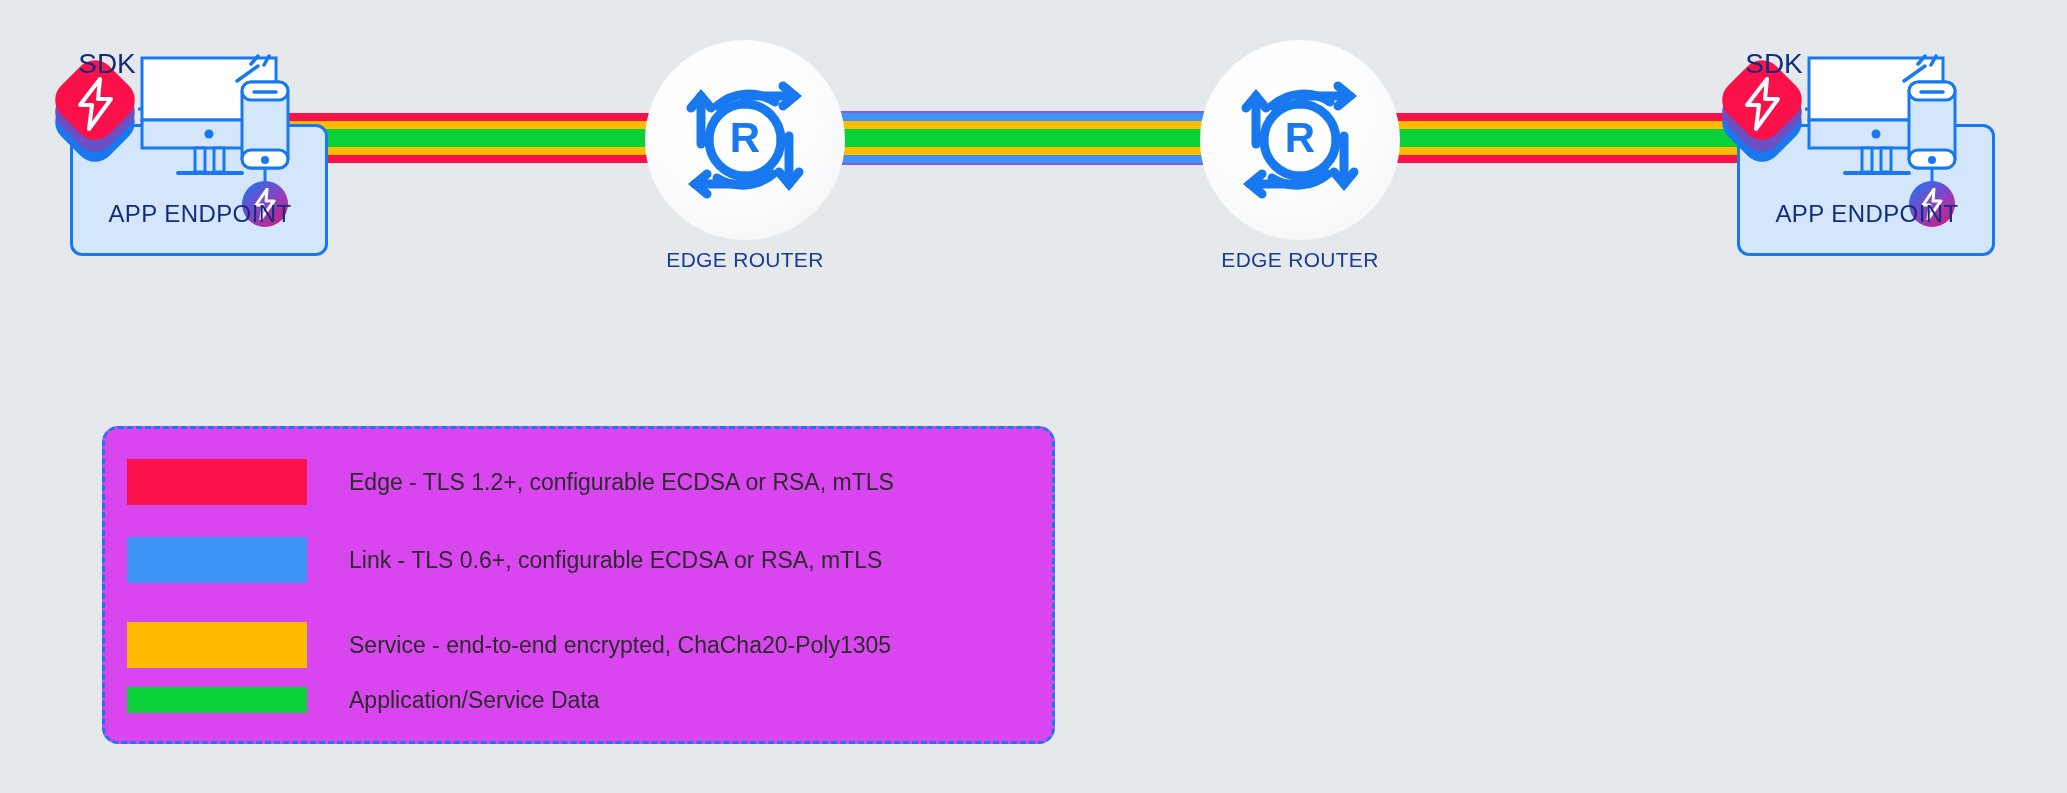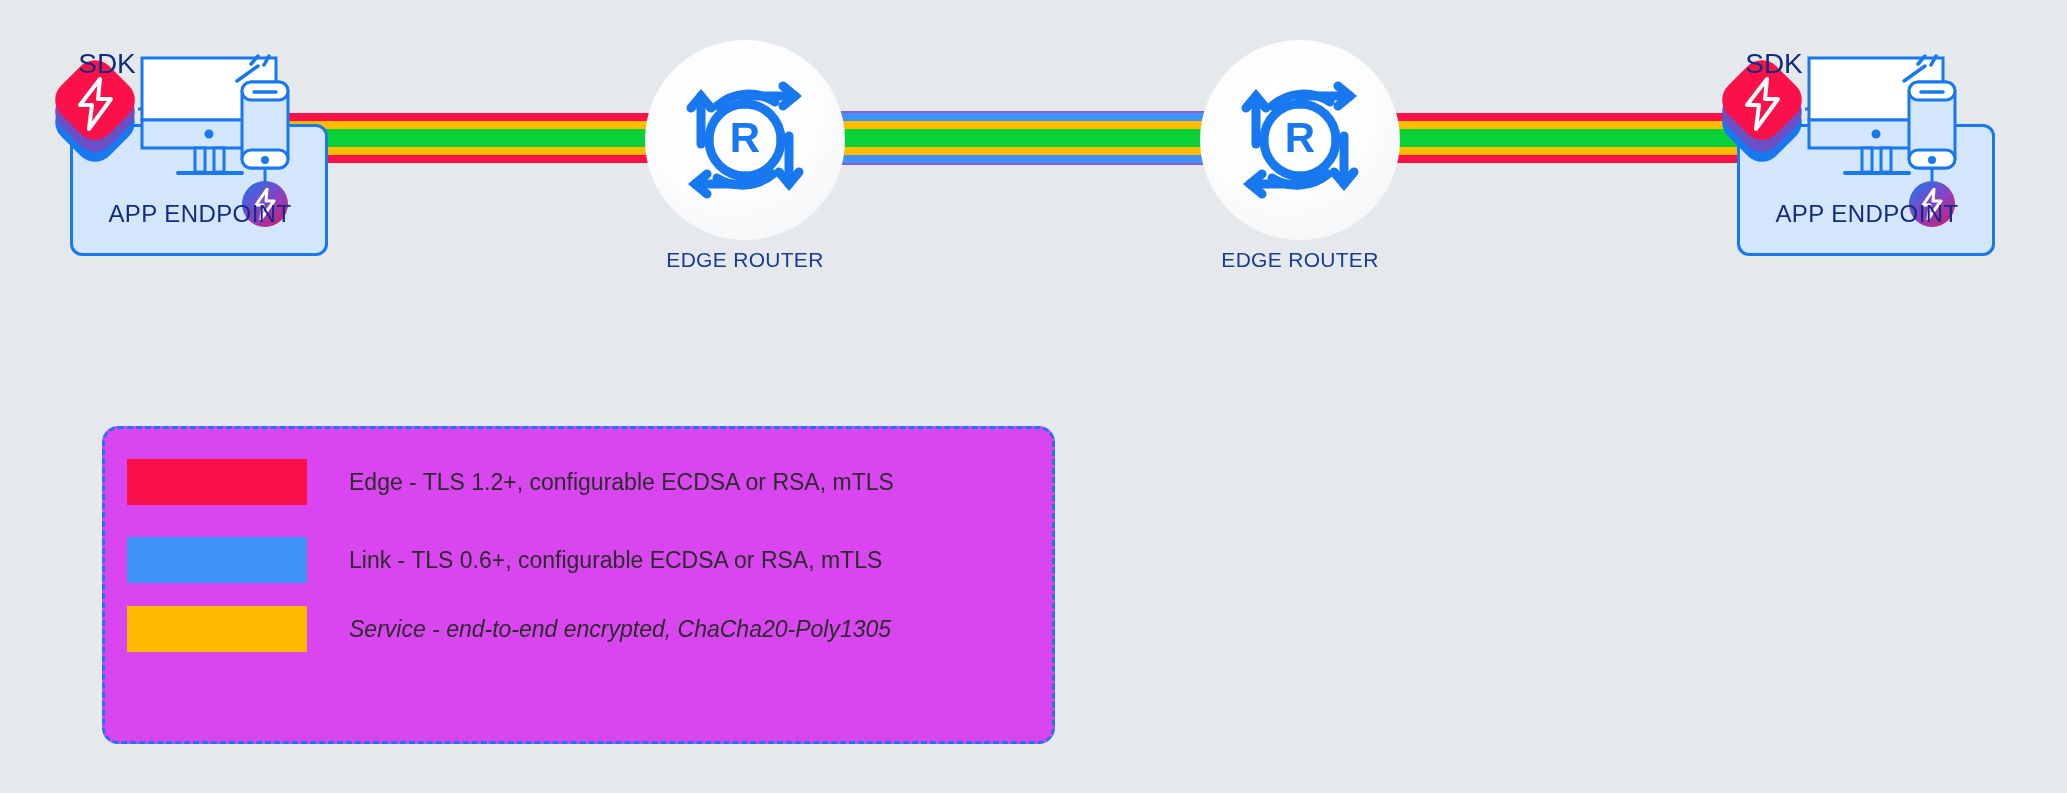--- a/index.html
+++ b/index.html
@@ -320,21 +320,25 @@
     <div class="legend-row" style="top:26px;">
       <div class="legend-swatch" style="background:#fb1149;"></div>
       <div class="legend-text">Edge - TLS 1.2+, configurable ECDSA or RSA, mTLS</div>
     </div>
 
     <div class="legend-row" style="top:104px;">
       <div class="legend-swatch" style="background:#3d94f6;"></div>
       <div class="legend-text">Link - TLS 0.6+, configurable ECDSA or RSA, mTLS</div>
     </div>
 
-    <div class="legend-row" style="top:173px;font-style:italic;">
+    <div class="legend-row" style="top:189px;">
       <div class="legend-swatch" style="background:#ffbb00;"></div>
       <div class="legend-text">Service - end-to-end encrypted, ChaCha20-Poly1305</div>
     </div>
 
+    <div class="legend-row" style="top:244px;">
+      <div class="legend-swatch small" style="background:#0bd138;"></div>
+      <div class="legend-text">Application/Service Data</div>
+    </div>
 
   </div>
 
 </div>
 
 </body></html>

